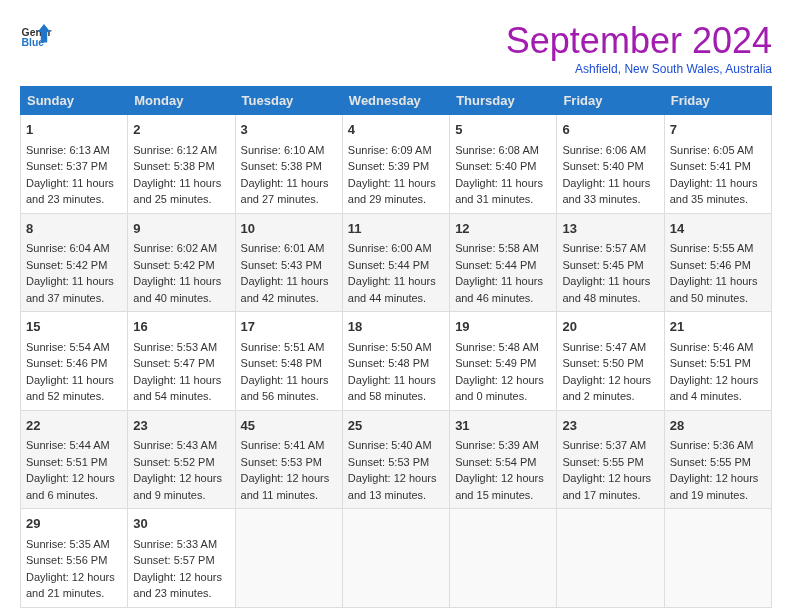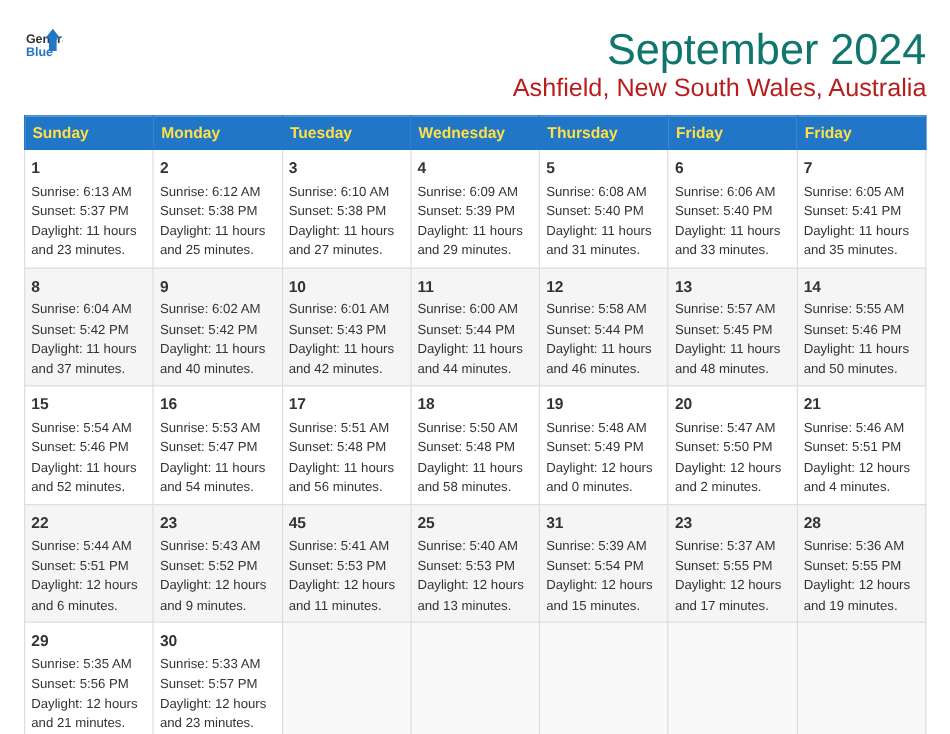--- a/index.html
+++ b/index.html
@@ -24,34 +24,34 @@
     .logo-icon {
       width: 32px;
       height: 32px;
     }
     .title-area {
       text-align: right;
     }
     .month-title {
       font-size: 36px;
       font-weight: normal;
-      color: #0f766e;
+      color: #a21caf;
     }
     .subtitle {
-      font-size: 21px;
-      color: #b91c1c;
+      font-size: 12px;
+      color: #1d4ed8;
     }
     table {
       width: 100%;
       border-collapse: collapse;
       font-size: 11px;
     }
     thead tr th {
       background-color: #2176c7;
-      color: #fde047;
+      color: #e5e5e5;
       text-align: left;
       padding: 6px 6px;
       font-size: 13px;
       font-weight: bold;
       border: 1px solid #2176c7;
     }
     tbody tr td {
       vertical-align: top;
       padding: 5px 5px;
       border: 1px solid #ddd;

